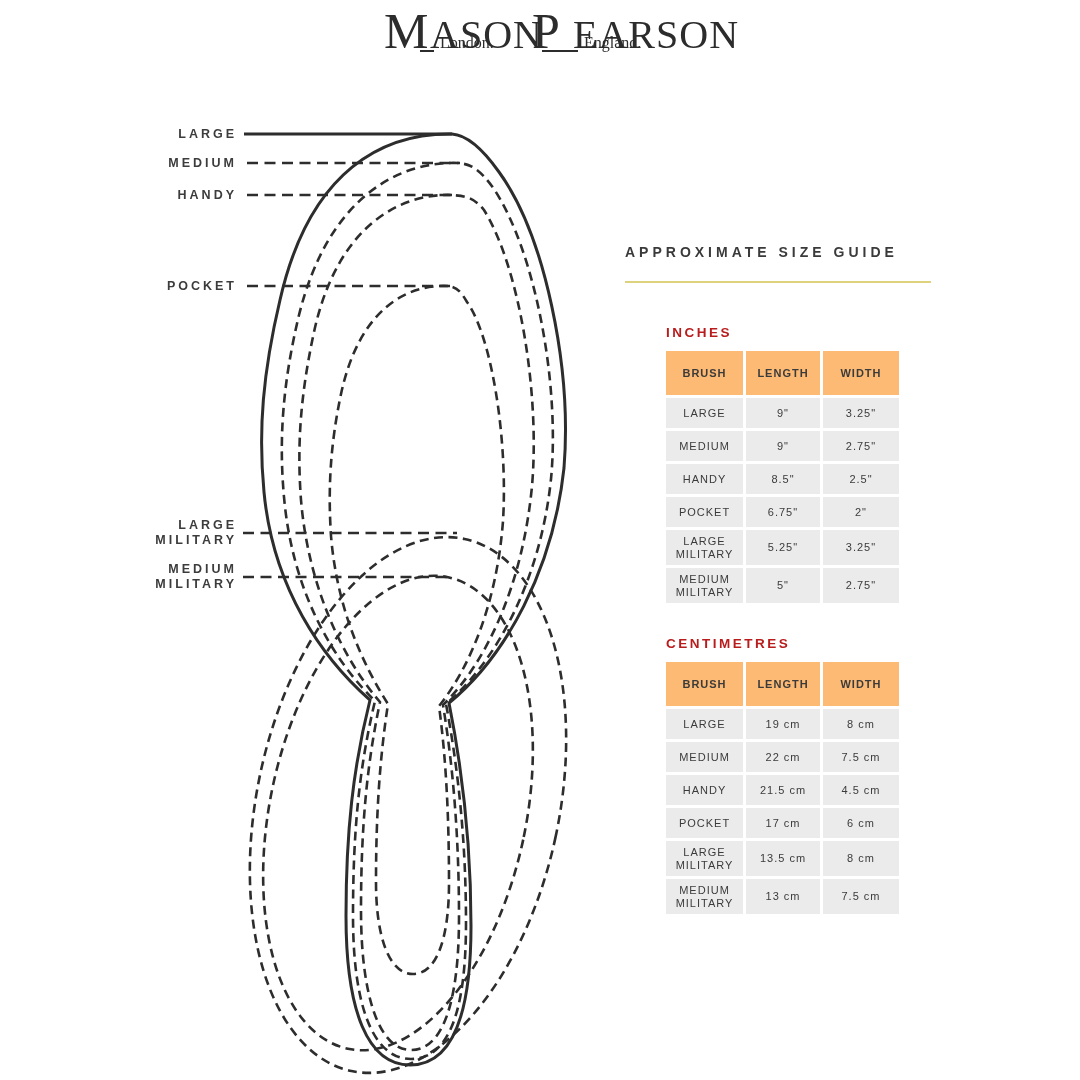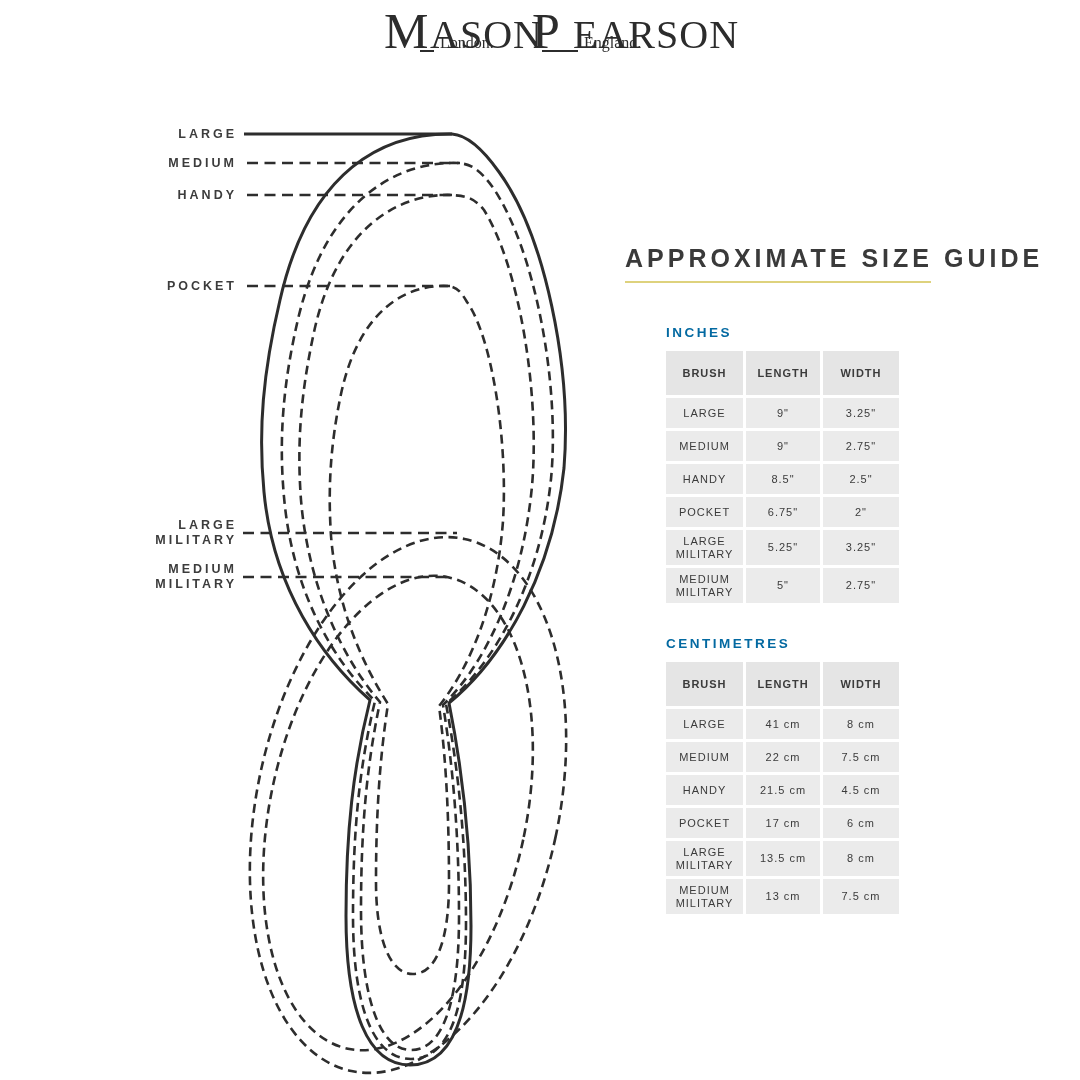--- a/index.html
+++ b/index.html
@@ -18,38 +18,38 @@
   
   .dlabel{
     position:absolute;left:100px;width:137px;text-align:right;
     font-size:12.5px;font-weight:600;letter-spacing:3px;color:#3c3c3c;
     line-height:16px;white-space:pre-line;
   }
   .dlabel.two{line-height:15px;}
   
   .drawing{position:absolute;left:0;top:0;width:1080px;height:1080px;}
   
-  .sg-title{position:absolute;left:625px;top:244px;font-size:25px;font-weight:600;
+  .sg-title{position:absolute;left:625px;top:244px;font-size:14px;font-weight:600;
     letter-spacing:4px;color:#3a3a3a;white-space:nowrap;}
   .sg-accent{position:absolute;left:625px;top:281px;width:306px;height:2px;background:#ded27d;}
   .unit-label{position:absolute;left:666px;font-size:13.5px;font-weight:700;
-    letter-spacing:2.5px;color:#0369a1;white-space:nowrap;}
+    letter-spacing:2.5px;color:#b91c1c;white-space:nowrap;}
   .unit-inches{top:325px;}
   .unit-cm{top:636px;}
   .sg-table{position:absolute;left:666px;width:233px;}
   .table-inches{top:351px;}
   .table-cm{top:662px;}
   .trow{display:grid;grid-template-columns:77px 74px 76px;column-gap:3px;margin-bottom:3px;}
   .trow.hrow{height:44px;}
   .trow.r{height:30px;}
   .trow.tall{height:35px;}
   .tcell{display:flex;align-items:center;justify-content:center;text-align:center;
     background:#ebebeb;font-size:11px;letter-spacing:1px;color:#3b3b3b;
     font-weight:500;line-height:13px;padding:0 2px;}
-  .hrow .tcell{background:#e5e5e5;font-weight:700;}
+  .hrow .tcell{background:#fdba74;font-weight:700;}
 </style>
 </head>
 <body>
 
 <div class="logo-wrap">
   <span class="lg-initial" style="left:4px">M</span>
   <span class="lg-caps" style="left:50px">ASON</span>
   <span class="lg-initial" style="left:152px">P</span>
   <span class="lg-caps" style="left:193px">EARSON</span>
   <div class="lg-rule" style="left:40px;width:14px"></div>
@@ -175,21 +175,21 @@
 <div class="unit-label unit-cm">CENTIMETRES</div>
 
 <div class="sg-table table-cm">
   <div class="trow hrow">
     <div class="tcell">BRUSH</div>
     <div class="tcell">LENGTH</div>
     <div class="tcell">WIDTH</div>
   </div>
   <div class="trow r">
     <div class="tcell">LARGE</div>
-    <div class="tcell">41 cm</div>
+    <div class="tcell">19 cm</div>
     <div class="tcell">8 cm</div>
   </div>
   <div class="trow r">
     <div class="tcell">MEDIUM</div>
     <div class="tcell">22 cm</div>
     <div class="tcell">7.5 cm</div>
   </div>
   <div class="trow r">
     <div class="tcell">HANDY</div>
     <div class="tcell">21.5 cm</div>

